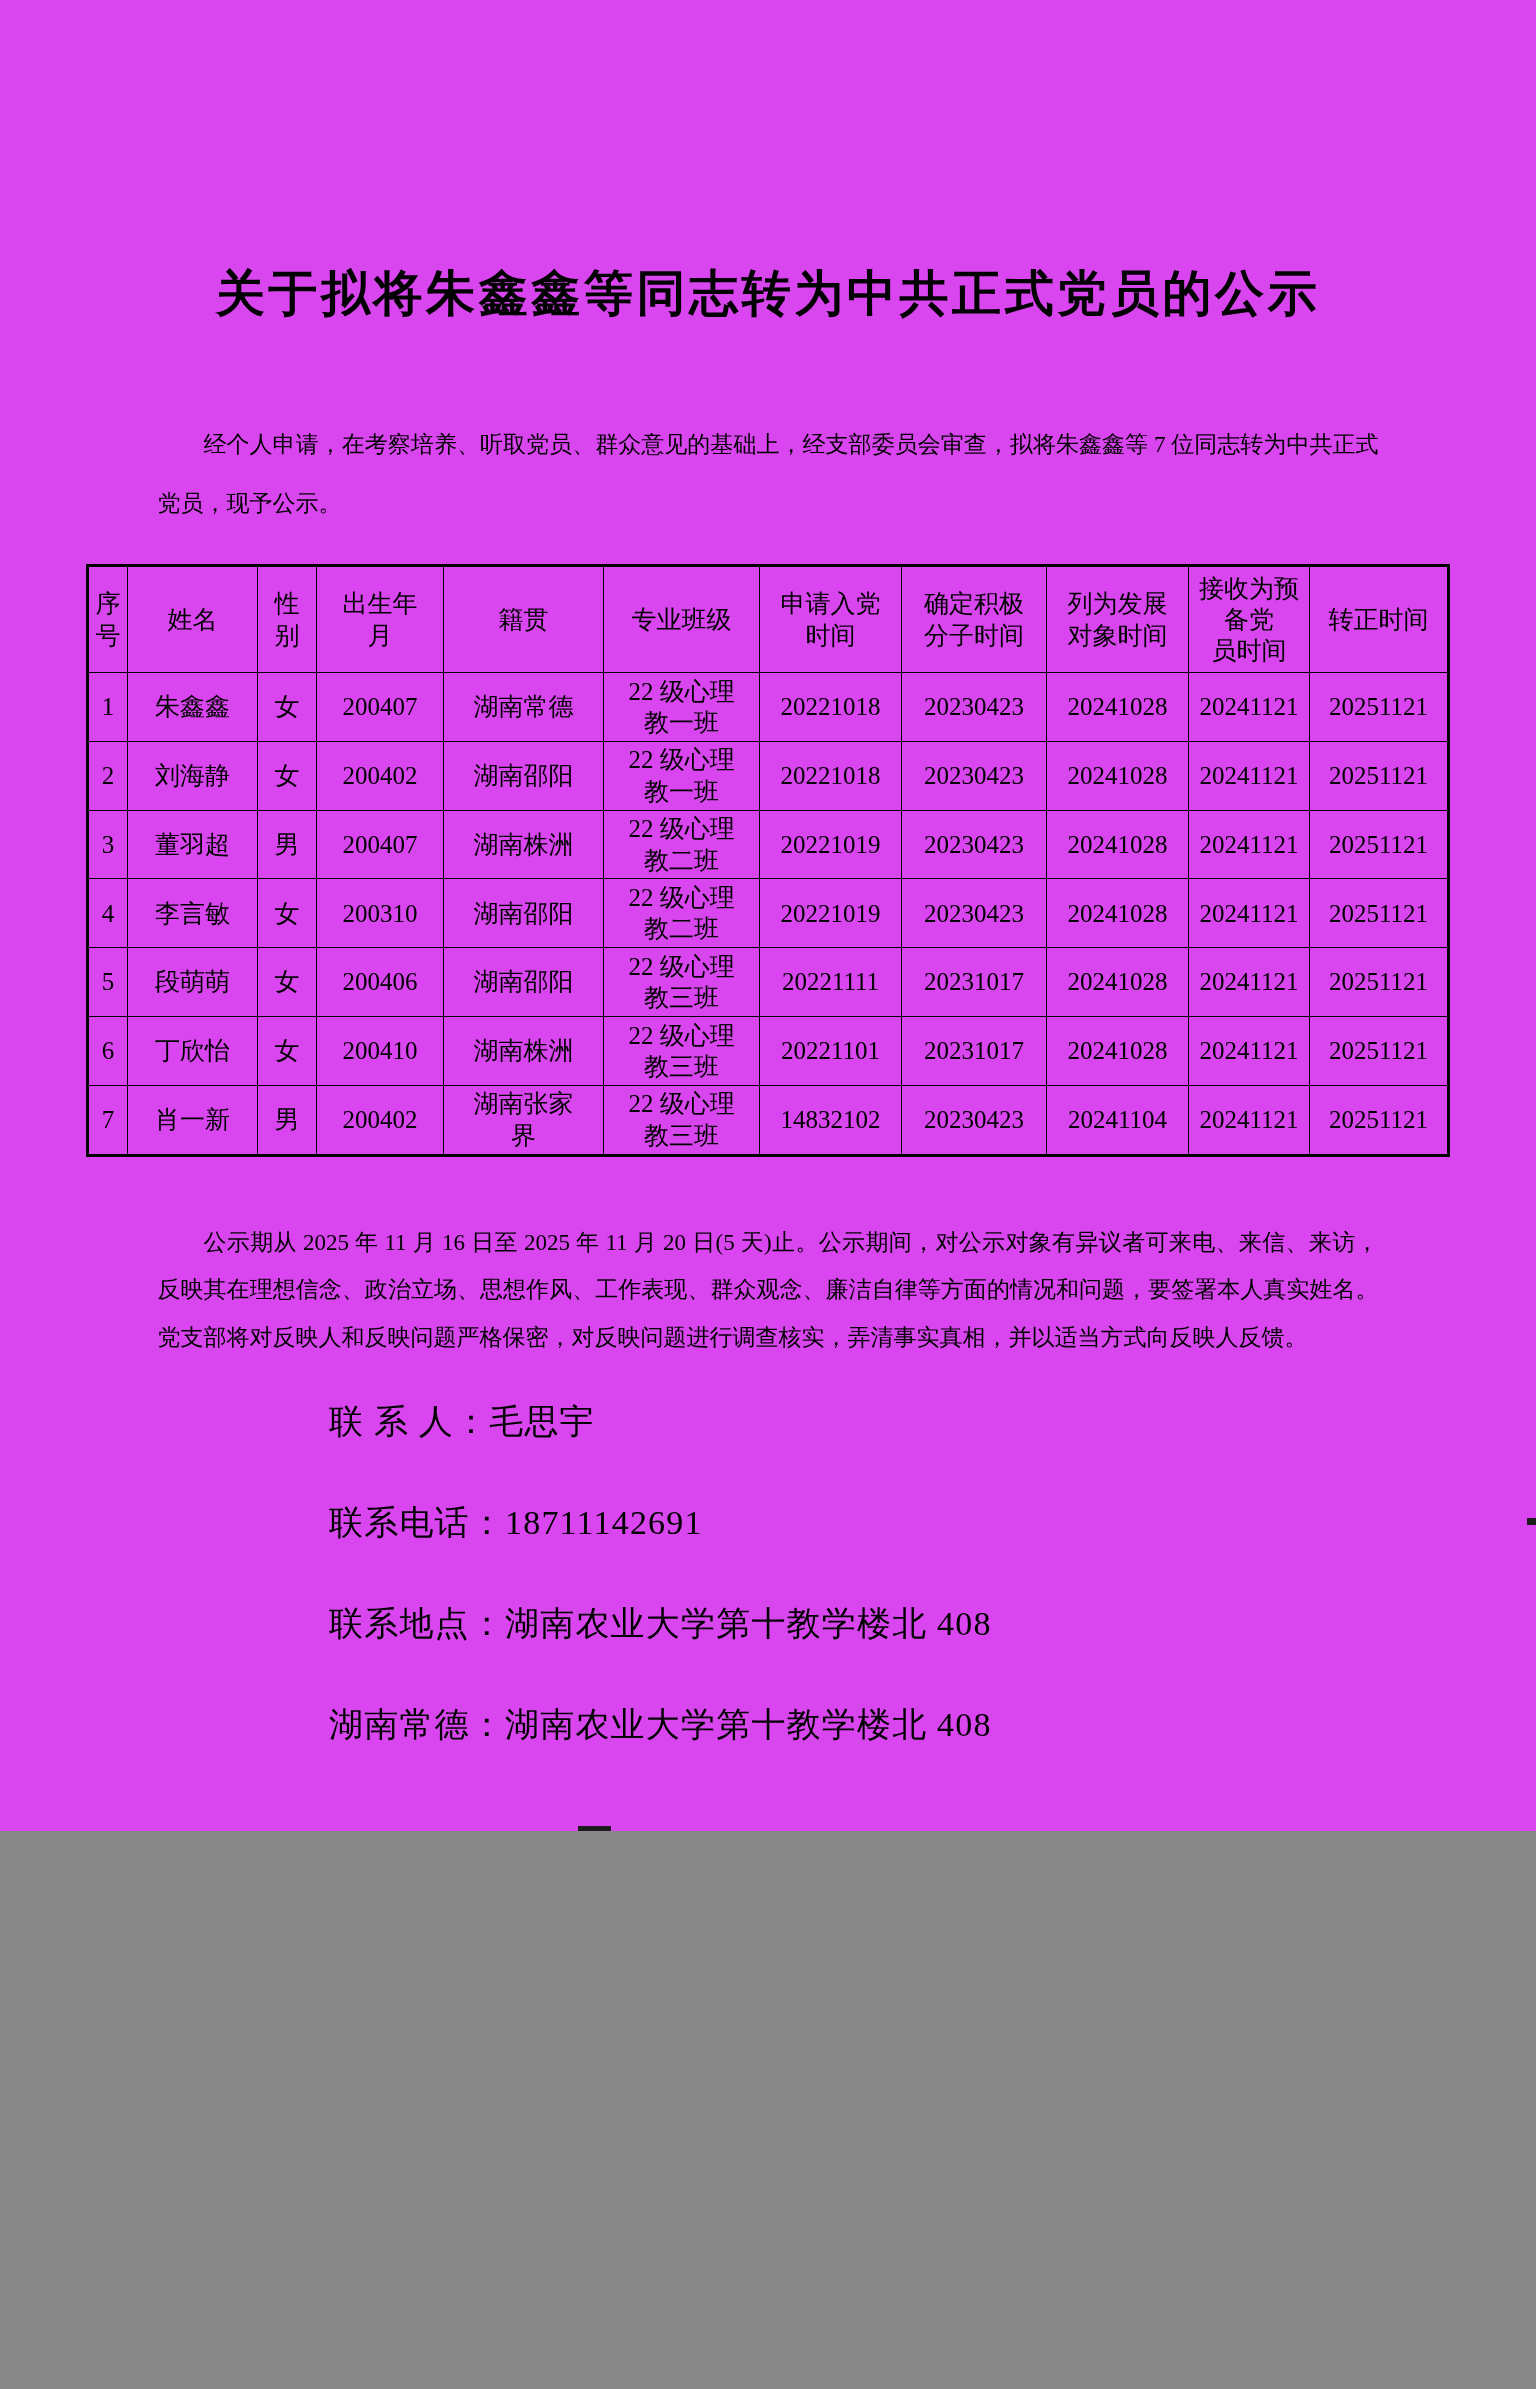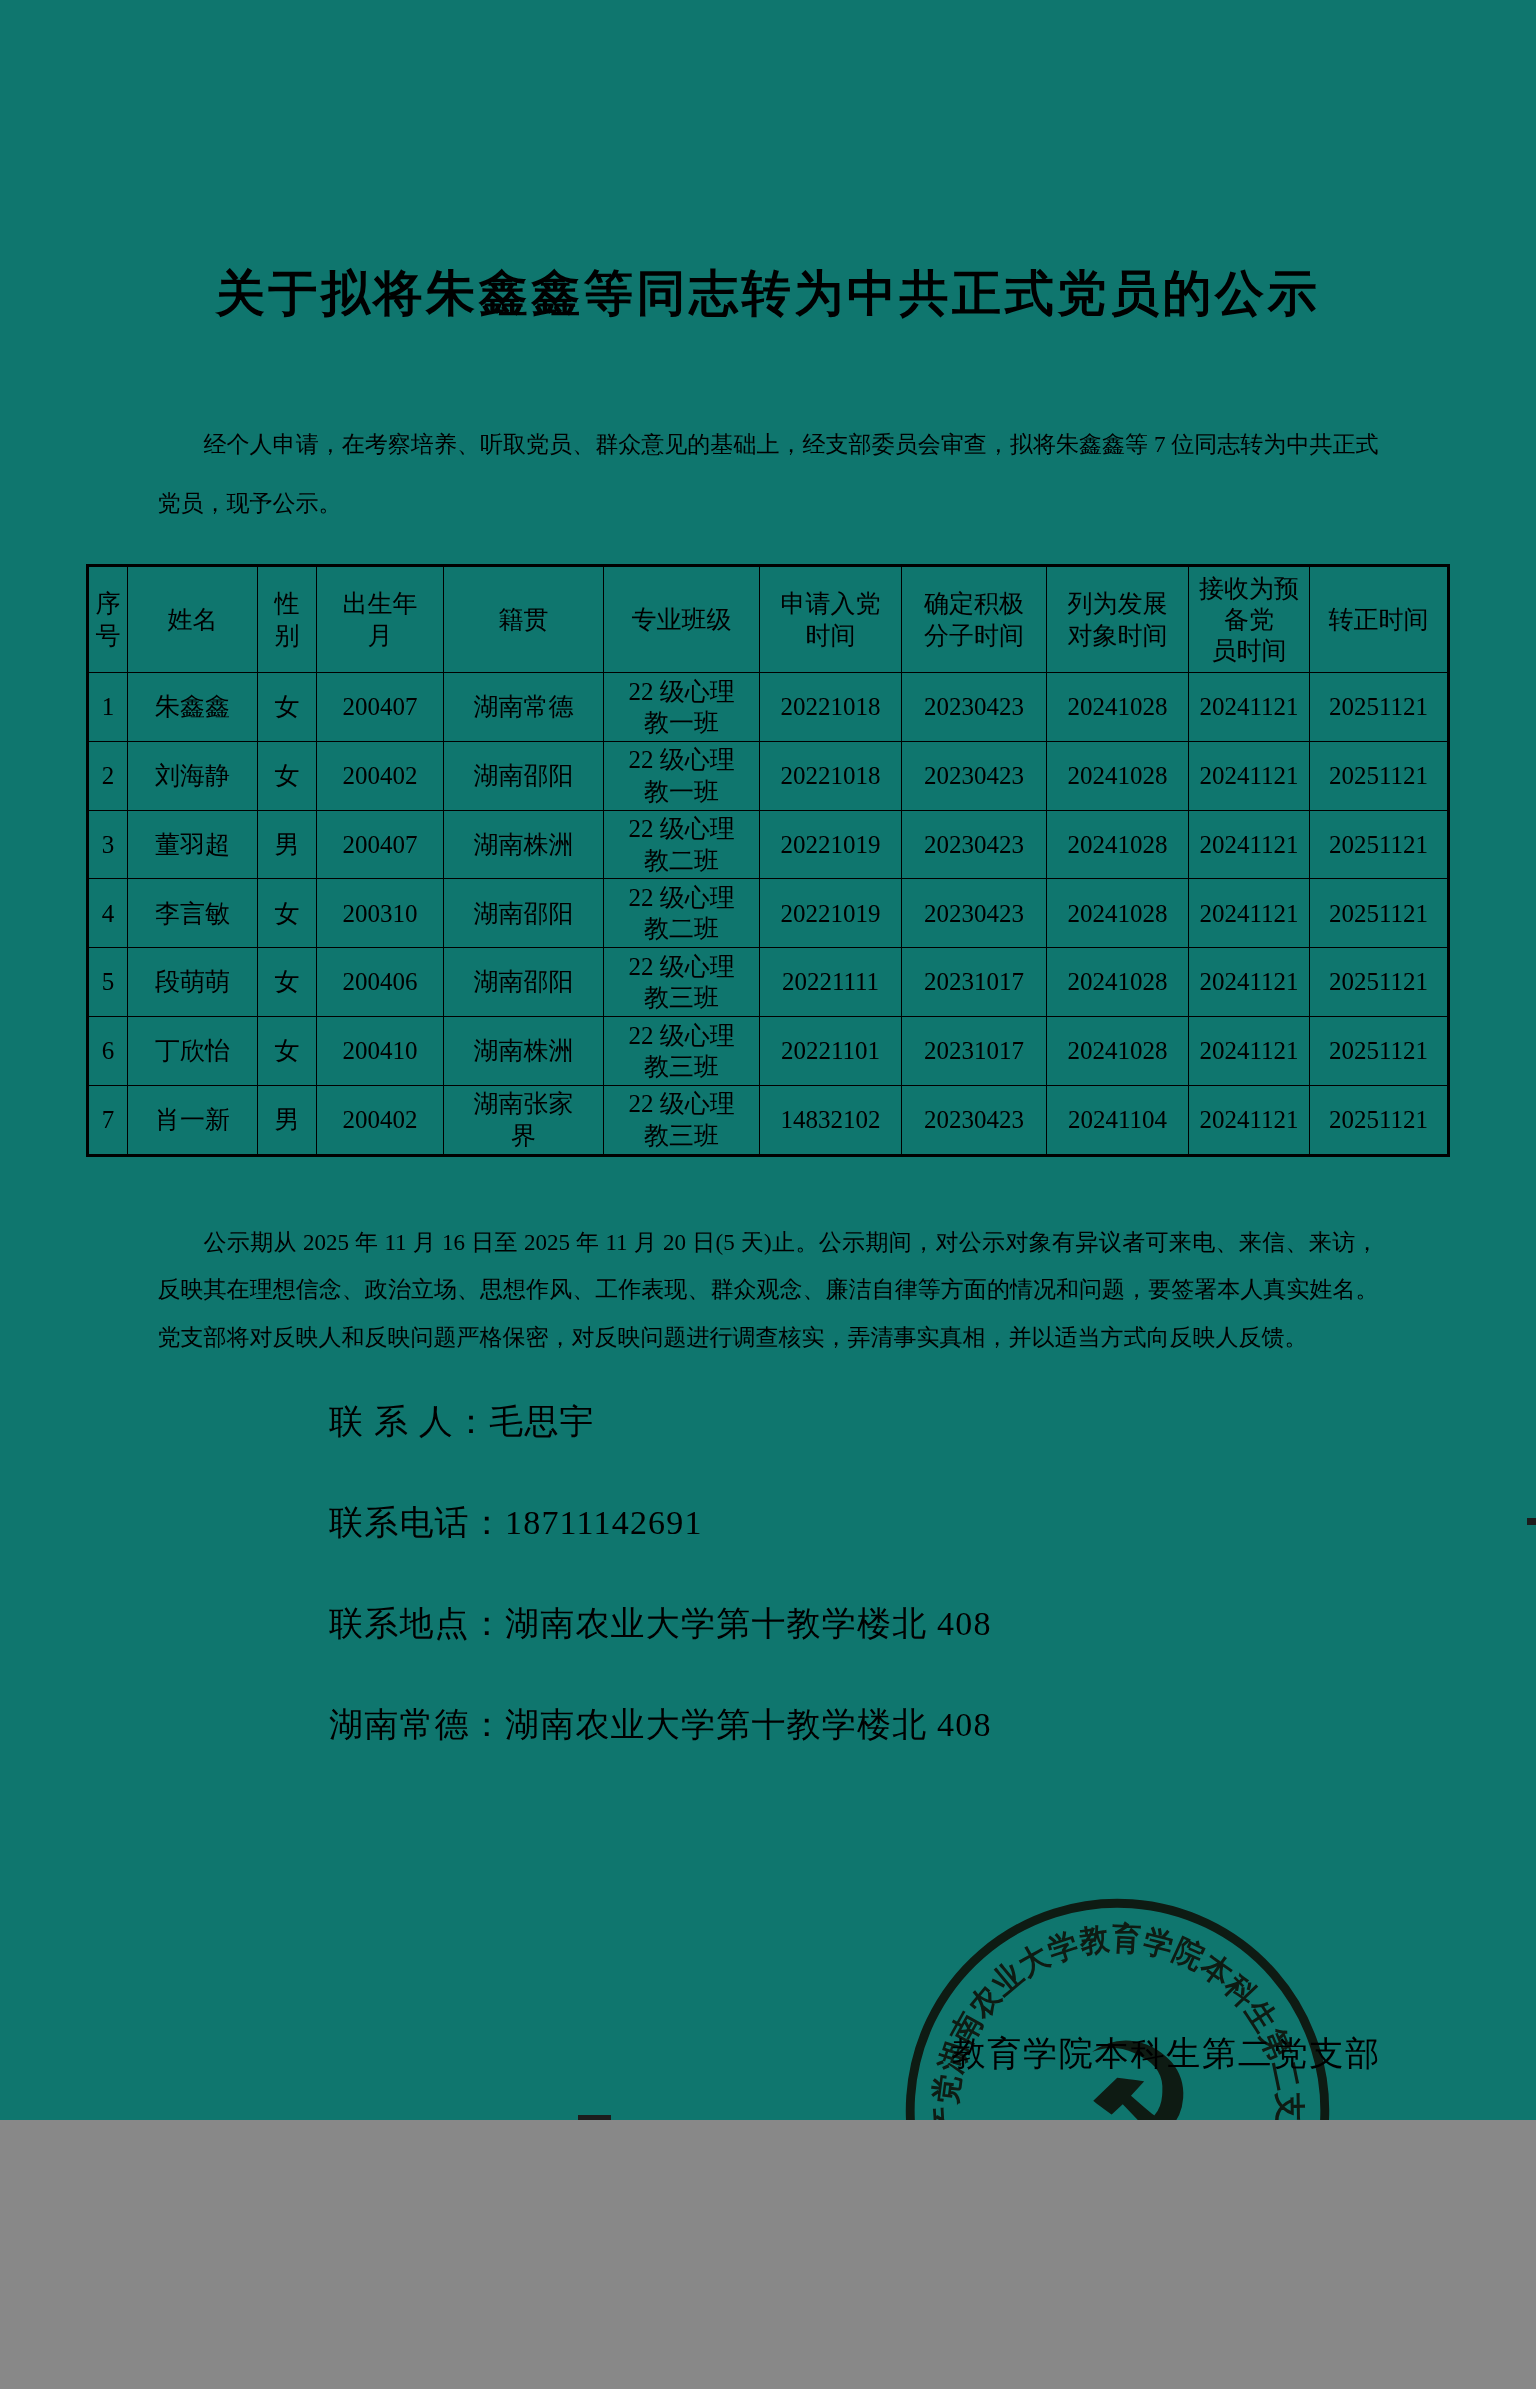--- a/index.html
+++ b/index.html
@@ -1,19 +1,19 @@
 <!DOCTYPE html>
 <html style="font-size:9.5px"><head>
 <meta charset="utf-8">
 <style>
   html,body{margin:0;padding:0;background:#888;}
   .page{
     position:relative;
-    width:1536px;height:2120px;
-    background:#0f766e;
+    width:1536px;height:1831px;
+    background:#d946ef;
     color:#000;
     font-family:"Liberation Serif","DejaVu Serif",serif;
     overflow:hidden;
   }
   .doc-title{
     padding-top:261px;
     text-align:center;
     font-size:49px;
     font-weight:700;
     letter-spacing:3.6px;

